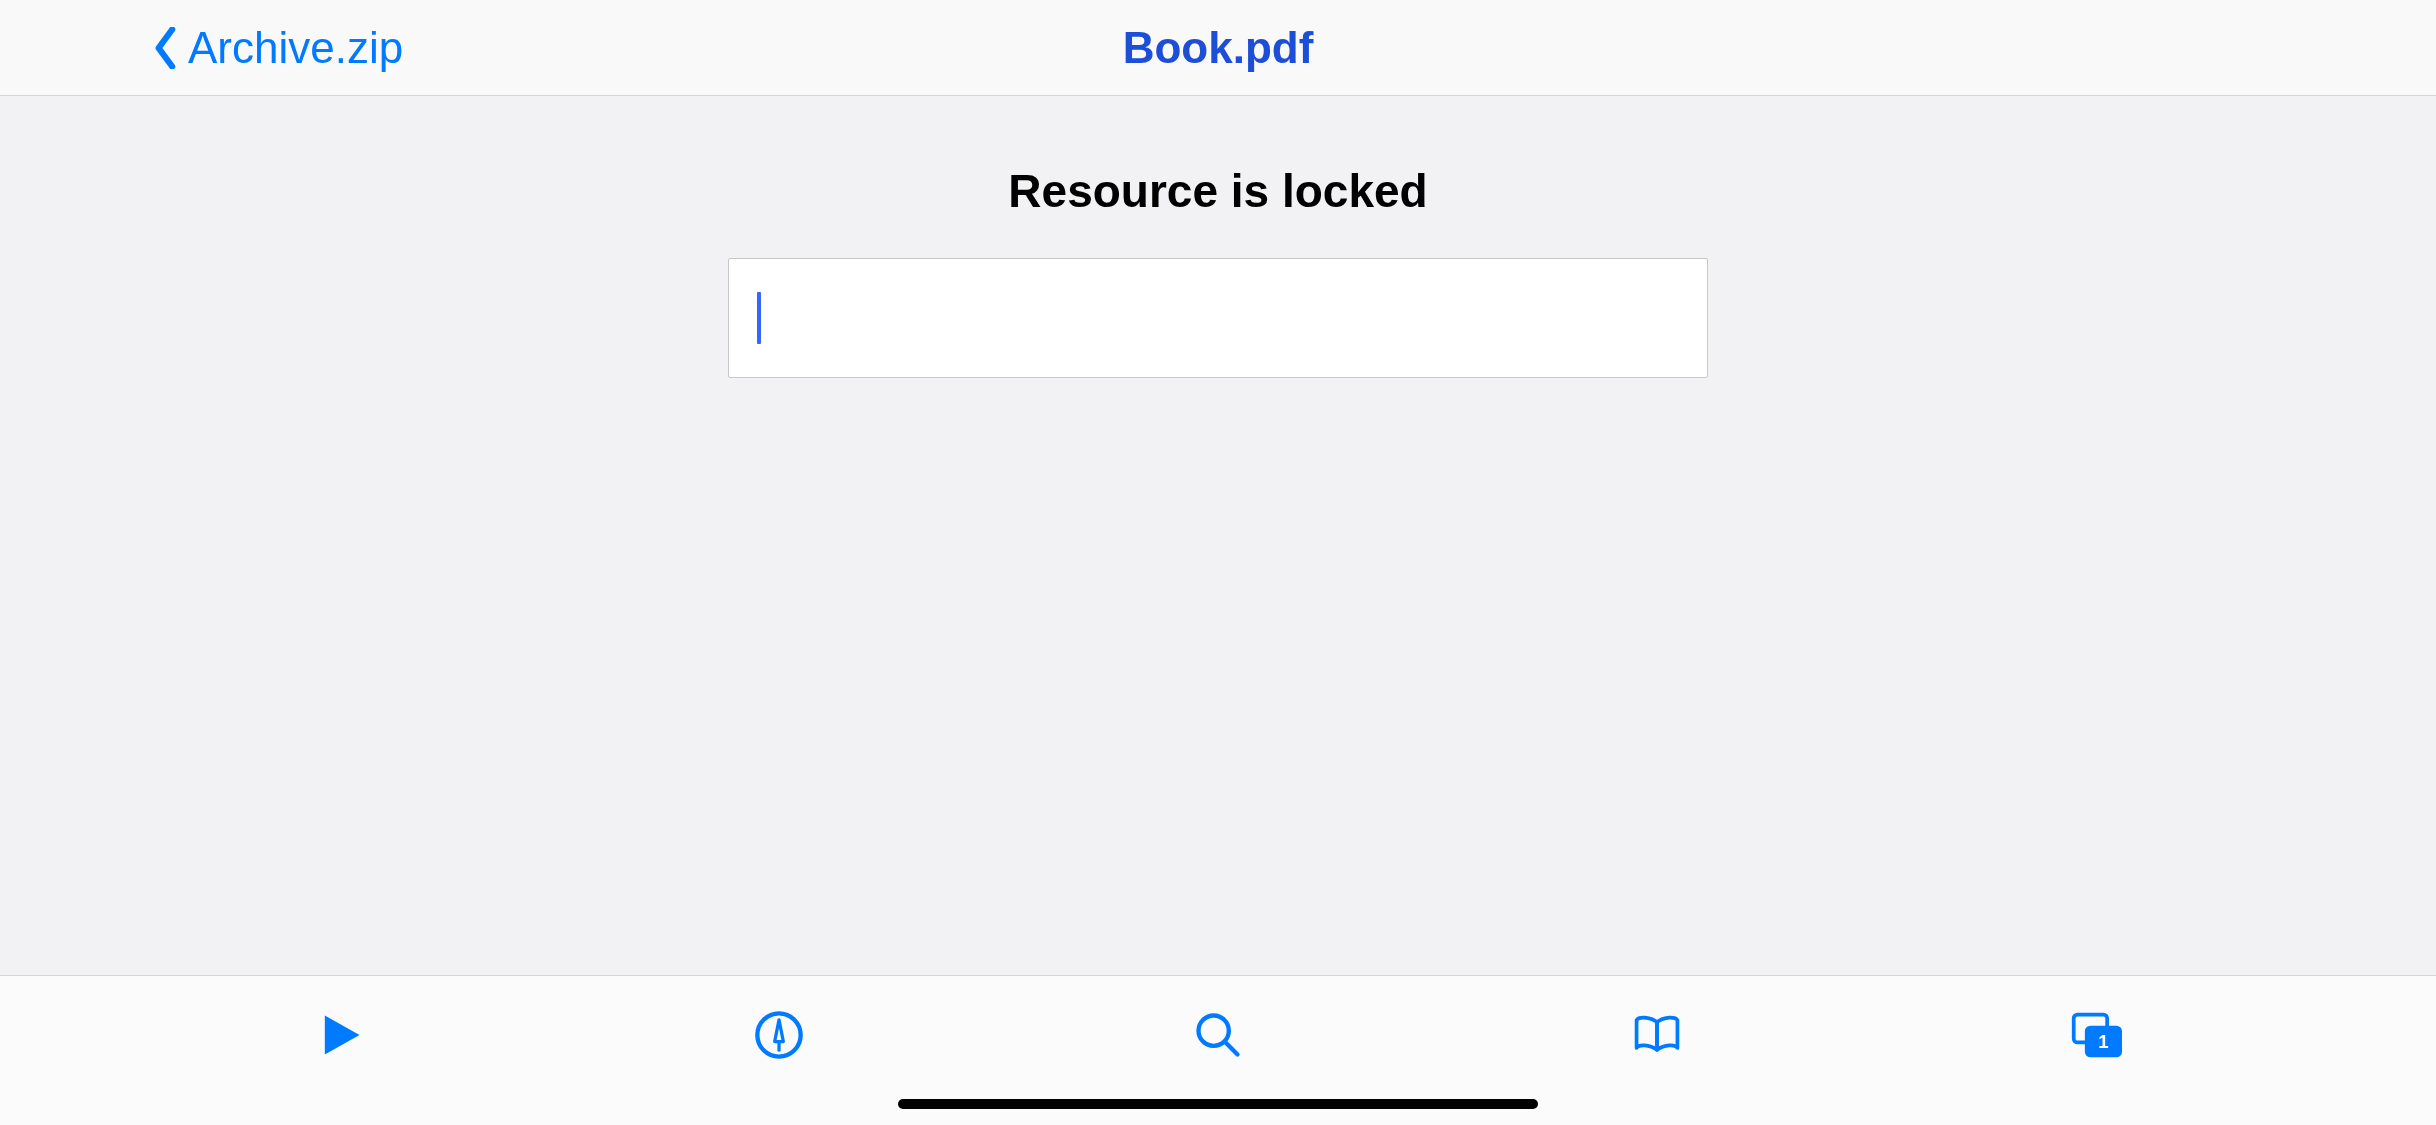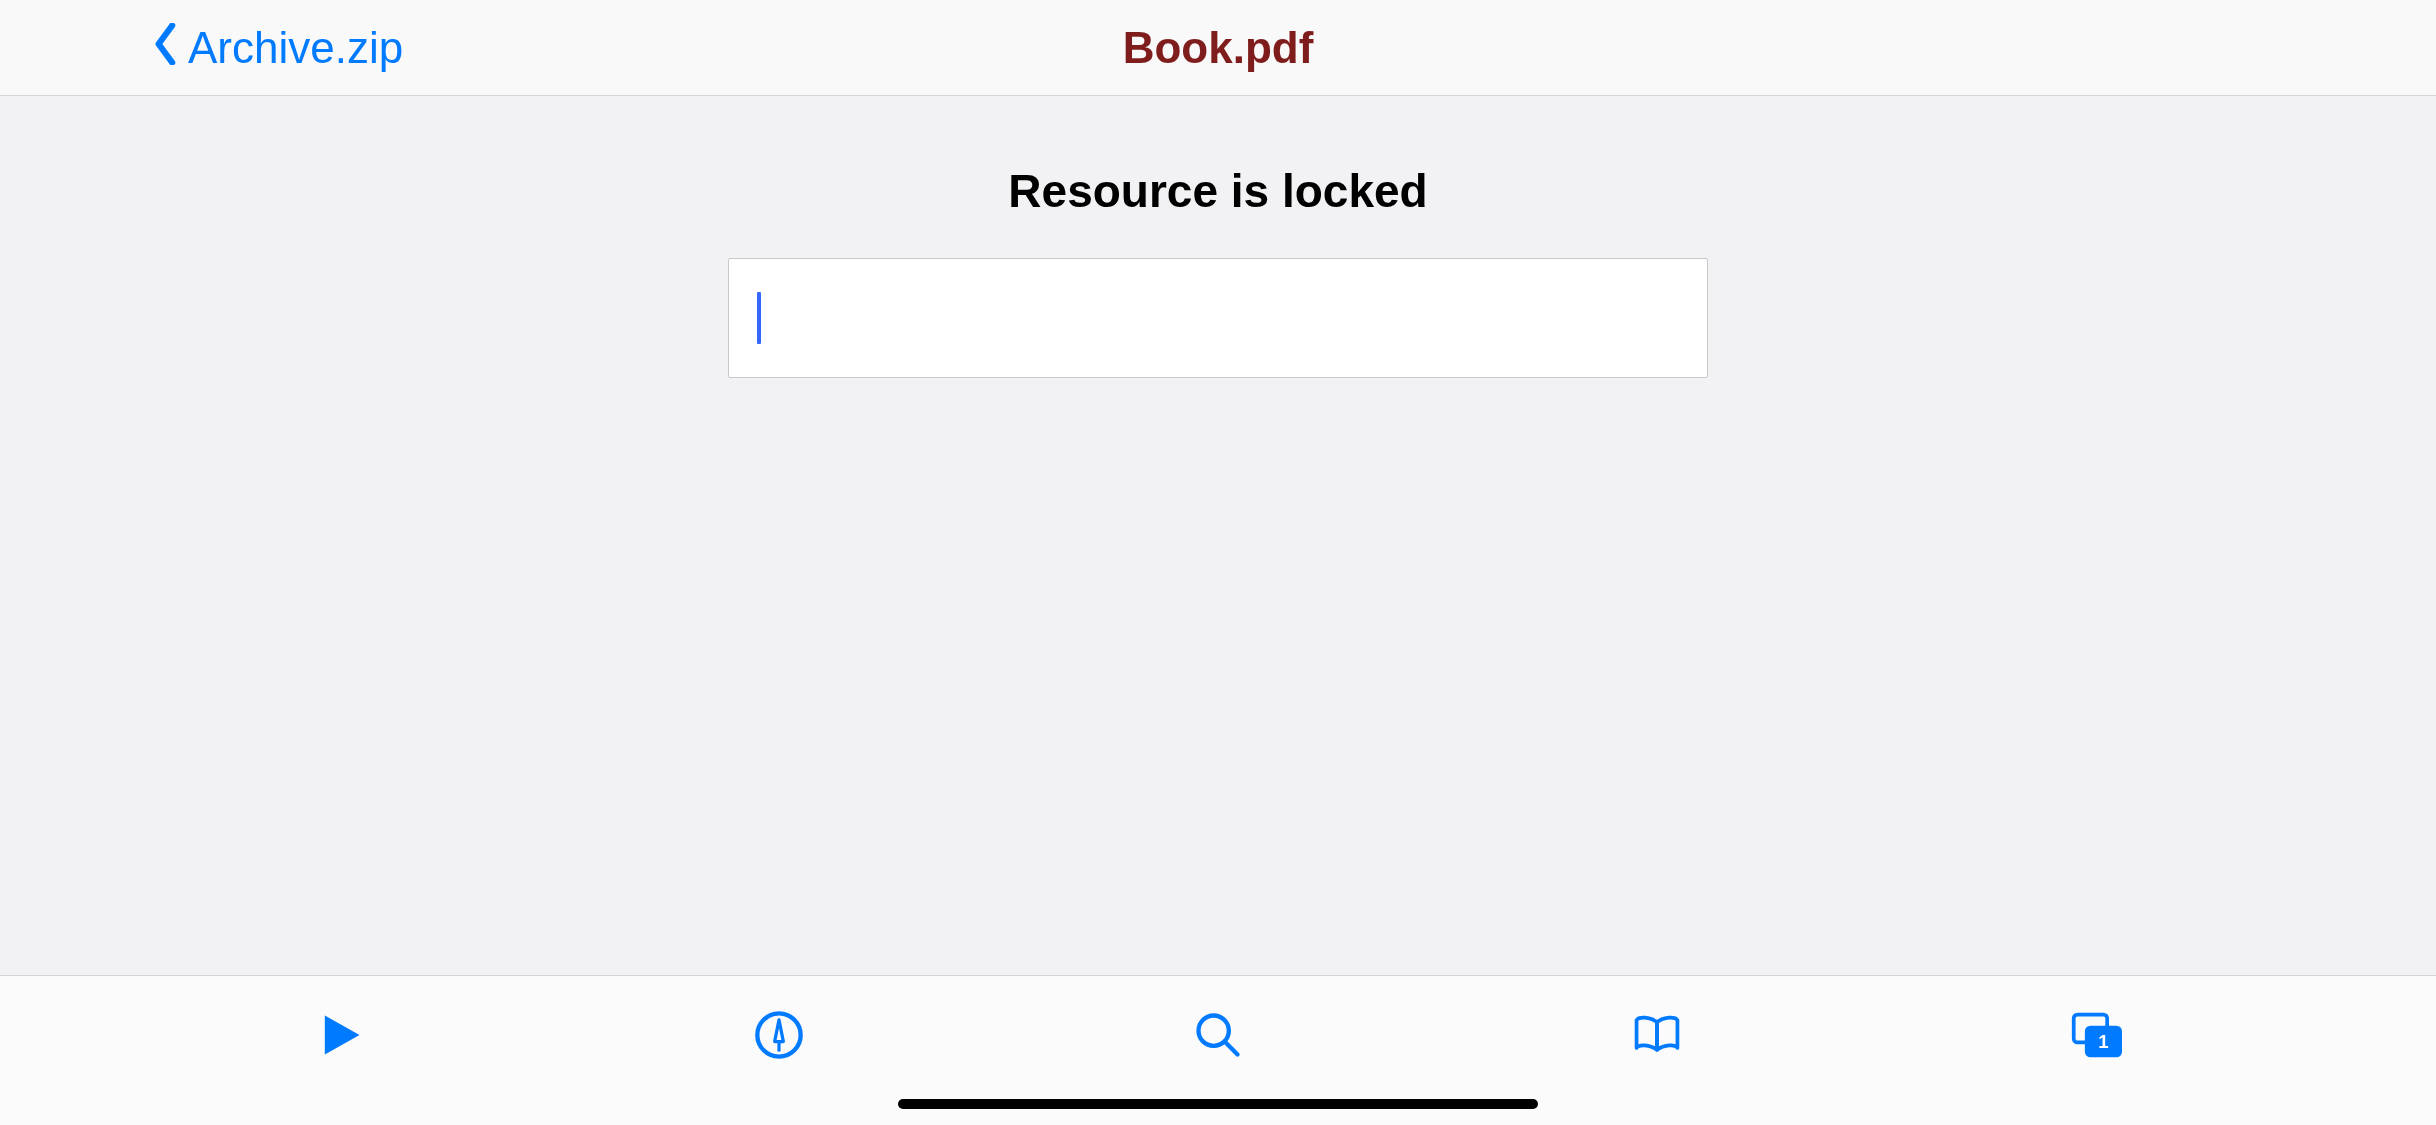--- a/index.html
+++ b/index.html
@@ -26,20 +26,21 @@
     .navbar {
       height: 96px;
       background: #f9f9f9;
       border-bottom: 1px solid #d6d6d8;
       display: flex;
       align-items: center;
       position: relative;
     }
     .back-btn {
       display: flex;
+      align-items: center;
       gap: 8px;
       padding-left: 152px;
       color: #007aff;
       font-size: 44px;
       font-weight: 400;
       cursor: pointer;
       user-select: none;
     }
     .back-btn svg {
       width: 28px;
@@ -50,21 +51,21 @@
       stroke-linecap: round;
       stroke-linejoin: round;
     }
     .nav-title {
       position: absolute;
       left: 50%;
       top: 50%;
       transform: translate(-50%, -50%);
       font-size: 44px;
       font-weight: 600;
-      color: #7f1d1d;
+      color: #1d4ed8;
     }
     
     .content {
       flex: 1;
       display: flex;
       flex-direction: column;
       align-items: center;
       padding-top: 68px;
     }
     .lock-title {

